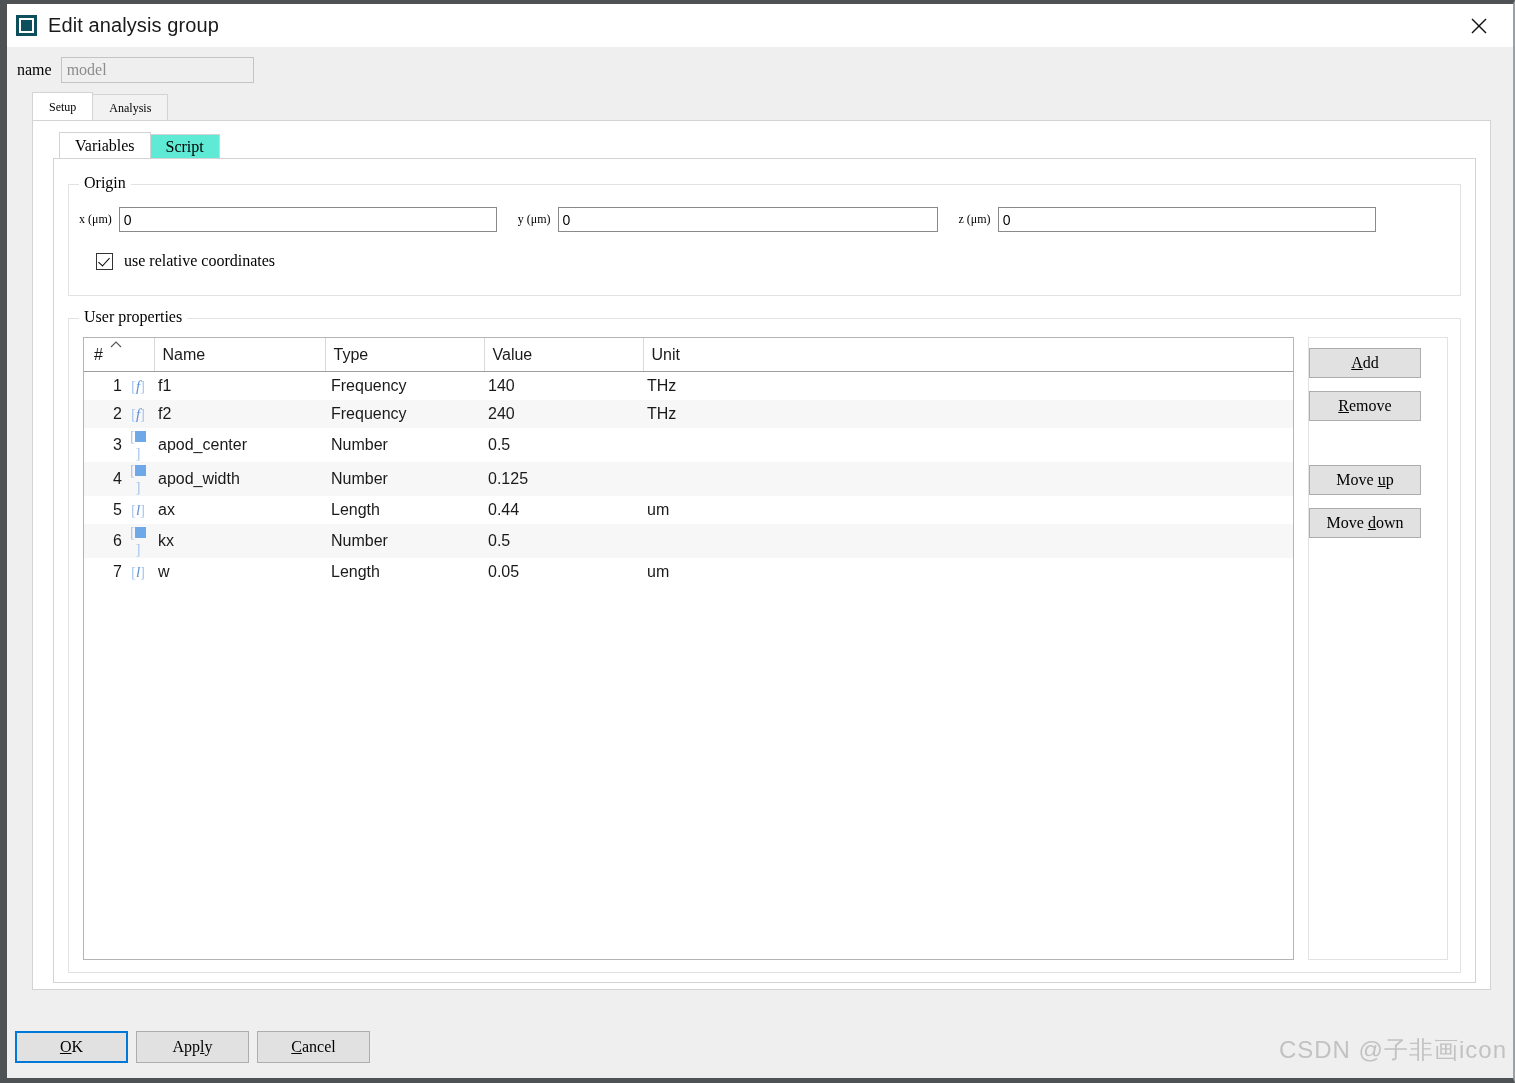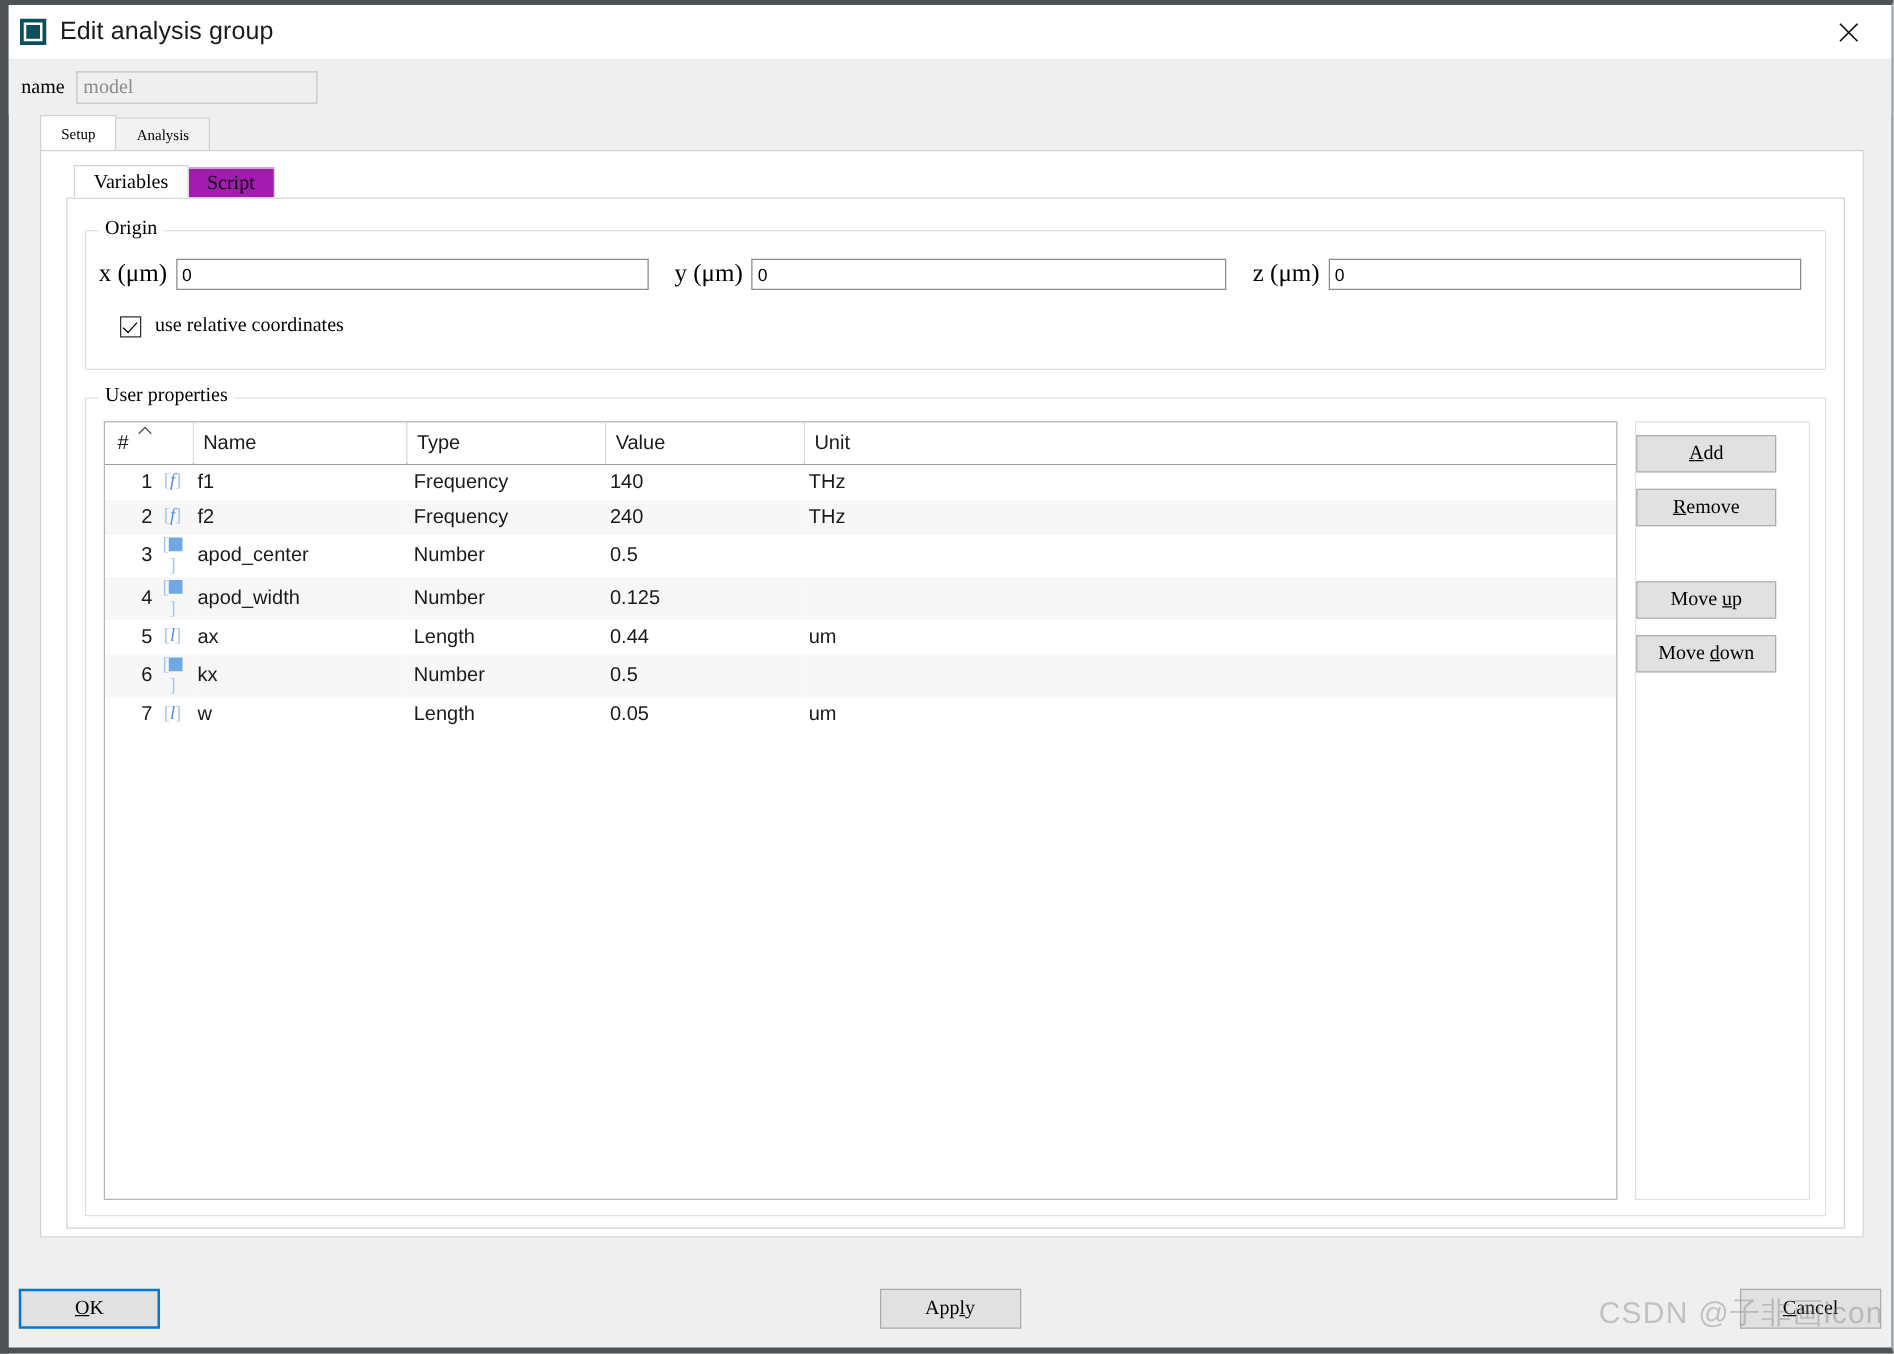--- a/index.html
+++ b/index.html
@@ -146,21 +146,21 @@
     align-items: flex-end;
     margin-left: 16px;
   }
   .tab-inner {
     height: 24px;
     line-height: 24px;
     padding: 0 15px;
     box-sizing: border-box;
     border: 1px solid #d3d3d3;
     border-bottom: none;
-    background: #a21caf;
+    background: #5eead4;
     font-size: 16px;
     font-family: "Liberation Serif", serif;
     cursor: default;
     margin-right: -1px;
   }
   .tab-inner.active {
     background: #ffffff;
     height: 26px;
     line-height: 26px;
     z-index: 3;
@@ -198,21 +198,21 @@
     height: 112px;
     margin-top: 13px;
     padding: 0;
   }
   #origin-fields {
     display: flex;
     align-items: center;
     padding: 22px 0 0 10px;
   }
   .coord-label {
-    font-size: 20px;
+    font-size: 12px;
     white-space: nowrap;
     margin-right: 7px;
     font-family: "Liberation Serif", serif;
   }
   .coord-input {
     height: 25px;
     box-sizing: border-box;
     border: 1px solid #8a8a8a;
     background: #ffffff;
     font-family: "Liberation Sans", sans-serif;
@@ -382,21 +382,21 @@
   .sbtn.gap { margin-top: 31px; }
 
   
   #bottom-bar {
     position: absolute;
     left: 0;
     right: 0;
     bottom: 11px;
     height: 40px;
     display: flex;
-    justify-content: space-between;
+    justify-content: flex-start;
     align-items: center;
     padding-right: 8px;
     box-sizing: border-box;
   }
   .bbtn {
     width: 113px;
     height: 32px;
     background: #e1e1e1;
     border: 1px solid #adadad;
     font-family: "Liberation Serif", serif;

